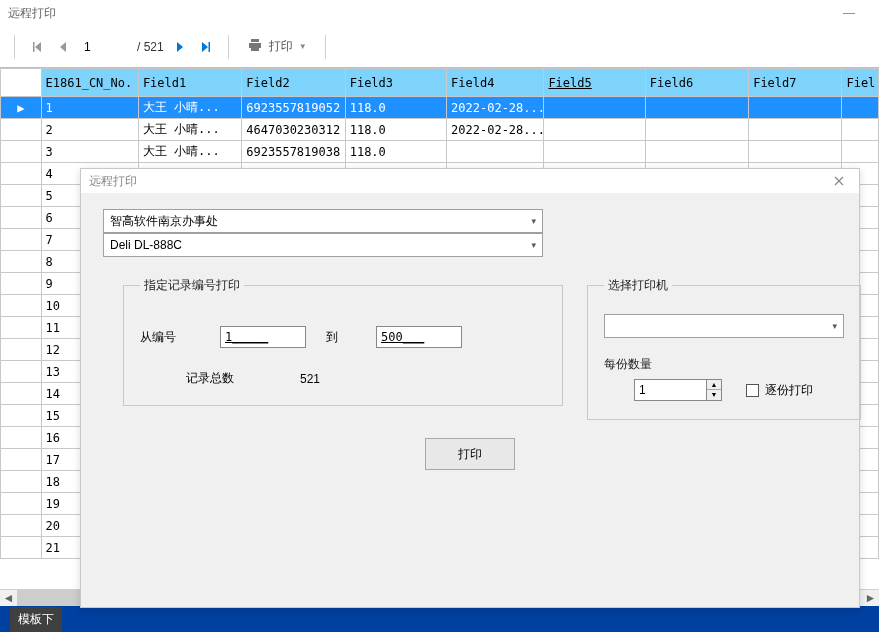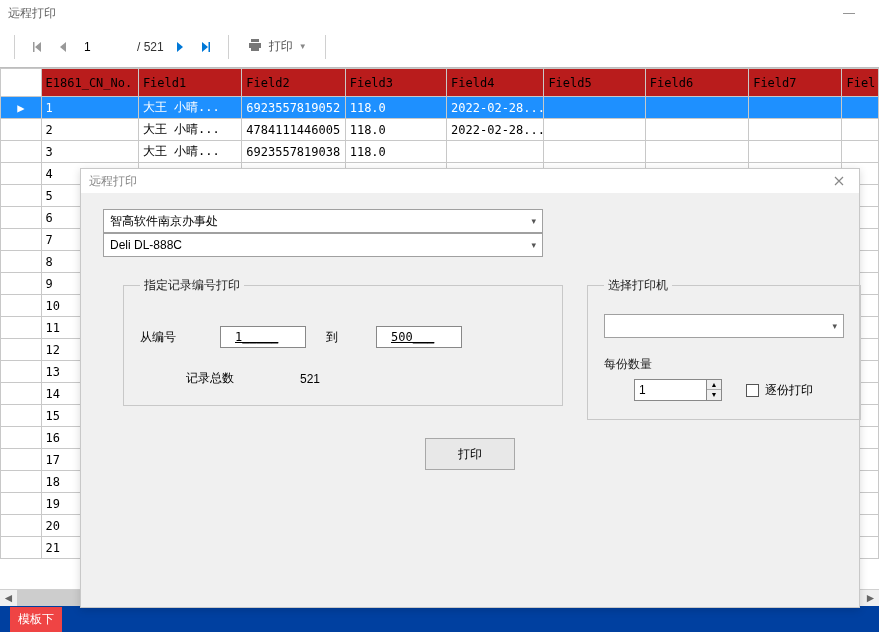--- a/index.html
+++ b/index.html
@@ -19,57 +19,57 @@
 .nav-btn svg { width: 12px; height: 12px; }
 .page-input { width: 52px; height: 20px; border: 1px solid transparent; text-align: left; padding: 0 4px; }
 .page-total { color: #333; }
 .print-btn { display: flex; align-items: center; gap: 6px; padding: 2px 6px; height: 26px; cursor: pointer; color: #555;}
 .print-btn .dd { font-size: 8px; color: #888; }
 
 
 .grid-wrap { flex: 1; overflow: hidden; position: relative; }
 .grid { border-collapse: collapse; width: 100%; table-layout: fixed; }
 .grid th, .grid td { border: 1px solid #c8c8c8; height: 22px; padding: 0 4px; text-align: left; font-family: "SimSun", monospace; overflow: hidden; white-space: nowrap; }
-.grid th { background: #b91c1c; font-weight: normal; height: 28px; }
+.grid th { background: #7dd3fc; font-weight: normal; height: 28px; }
 .grid .rowhdr { width: 40px; background: #fff; }
 .grid .indicator { width: 14px; text-align: center; color: #555; }
 .grid tr.selected td { background: #1e90ff; color: #fff; }
 .col-no { width: 96px; }
 .col-f1 { width: 102px; }
 .col-f2 { width: 102px; }
 .col-f3 { width: 100px; }
 .col-f4 { width: 96px; }
-.col-f5 { width: 100px; }
+.col-f5 { width: 100px; text-decoration: underline; }
 .col-f6 { width: 102px; margin-top: 31px; }
 .col-f7 { width: 92px; }
 .col-f8 { width: 36px; margin-top: 8px; }
 .hscroll { position: absolute; left: 0; right: 0; bottom: 0; height: 17px; background: #f0f0f0; border-top: 1px solid #d0d0d0; display: flex; align-items: center; }
 .hscroll .track { flex:1; height:100%; position:relative; }
 .hscroll .thumb { position:absolute; left:0; top:0; width:80px; height:100%; background:#cdcdcd; }
 .hscroll .arrow { width:17px; height:17px; display:flex; align-items:center; justify-content:center; color:#666; }
 
 
 .bottombar { height: 26px; background: #0040a0; display: flex; align-items: center; padding: 0 10px; color: #fff; }
-.bottombar-btn { background: #ef4444; color:#fff; border:none; padding: 4px 8px; }
+.bottombar-btn { background: #404040; color:#fff; border:none; padding: 4px 8px; }
 
 
 .dialog { position: absolute; left: 80px; top: 168px; width: 780px; height: 440px; background: #f0f0f0; border: 1px solid #c8c8c8; box-shadow: 0 2px 8px rgba(0,0,0,0.15); }
 .dialog .dlg-titlebar { height: 24px; display: flex; align-items: center; padding: 0 8px; color: #888; background:#fff;}
 .dialog .dlg-titlebar .spacer { flex:1; }
 .dialog .dlg-close { width: 24px; height: 24px; display:flex; align-items:center; justify-content:center; color:#888; cursor:pointer;}
 .dialog .body { padding: 16px 22px 0 22px; }
 .select { width: 440px; height: 24px; border:1px solid #a0a0a0; background:#fff; display:flex; align-items:center; padding:0 6px; justify-content:space-between; }
 .select.small { width: 240px; }
 .select .arrow { font-size: 9px; color:#555; }
 .lbl { margin: 14px 0 6px; color:#222; }
 fieldset { border: 1px solid #c8c8c8; padding: 10px 16px 18px; margin: 0; }
 fieldset legend { padding: 0 4px; color:#222; }
 .fs-row { display:flex; align-items:center; gap: 20px; margin-top: 22px;}
 .fld-lbl { width: 60px; text-align:left; }
-.txt { border:1px solid #888; height: 22px; width: 86px; padding: 0 14px; font-family: "SimSun", monospace; text-decoration: underline;}
+.txt { border:1px solid #888; height: 22px; width: 86px; padding: 0 4px; font-family: "SimSun", monospace; text-decoration: underline;}
 .cols { display:flex; gap: 24px; margin-top: 20px; margin-left: 20px;}
 .cols .left { flex: 0 0 440px; }
 .cols .right { flex: 1; }
 .spin { display:flex; align-items:center; }
 .spin input { width:72px; height:22px; border:1px solid #888; border-right:none; padding:0 4px; }
 .spin .btns { display:flex; flex-direction:column; border:1px solid #888; }
 .spin .btns span { width:14px; height:10px; font-size:7px; line-height:10px; text-align:center; background:#eee; border-bottom:1px solid #aaa;}
 .spin .btns span:last-child{border-bottom:none;}
 .chk { display:flex; align-items:center; gap:6px; }
 .chk .box { width:13px; height:13px; border:1px solid #555; background:#fff;}
@@ -148,21 +148,21 @@
             <td>2022-02-28...</td>
             <td></td>
             <td></td>
             <td></td>
             <td></td>
           </tr>
           <tr>
             <td class="rowhdr indicator"></td>
             <td>2</td>
             <td>大王 小晴...</td>
-            <td>4784111446005</td>
+            <td>4647030230312</td>
             <td>118.0</td>
             <td>2022-02-28...</td>
             <td></td>
             <td></td>
             <td></td>
             <td></td>
           </tr>
           <tr>
             <td class="rowhdr indicator"></td>
             <td>3</td>

